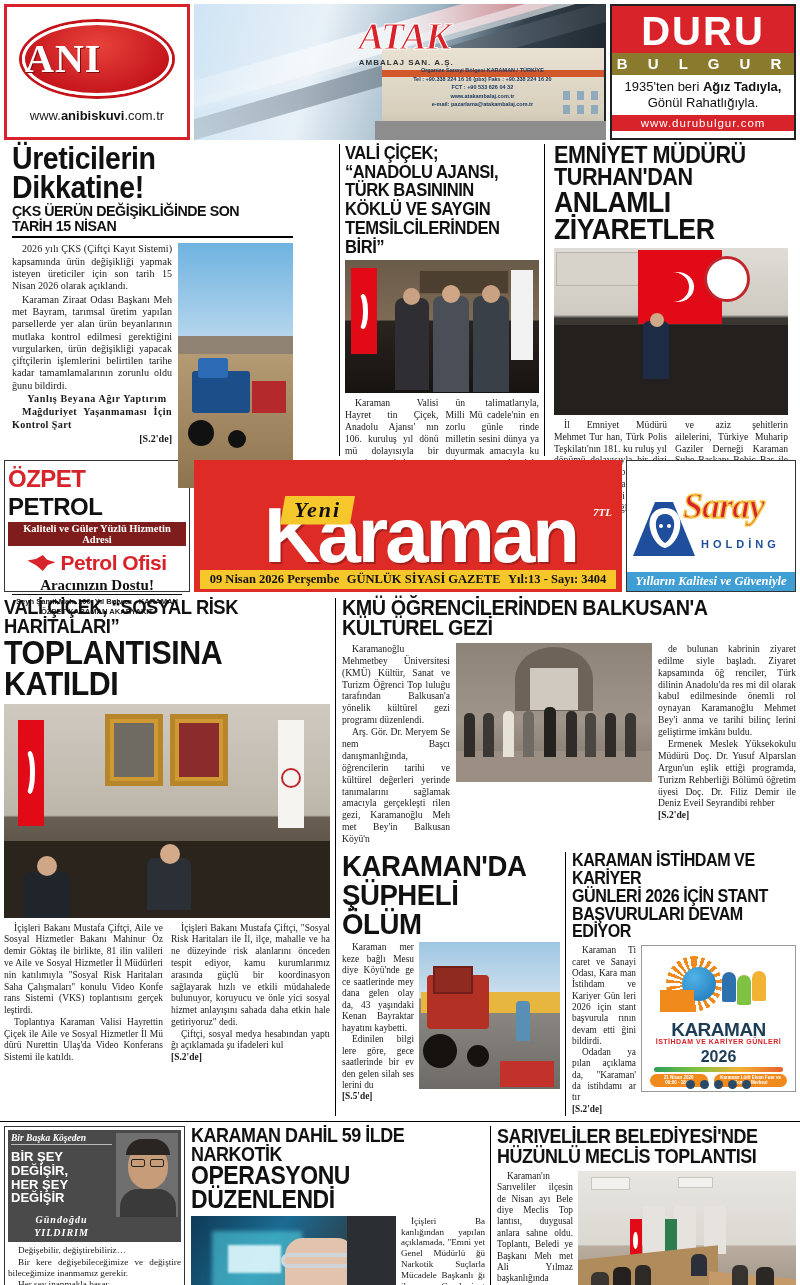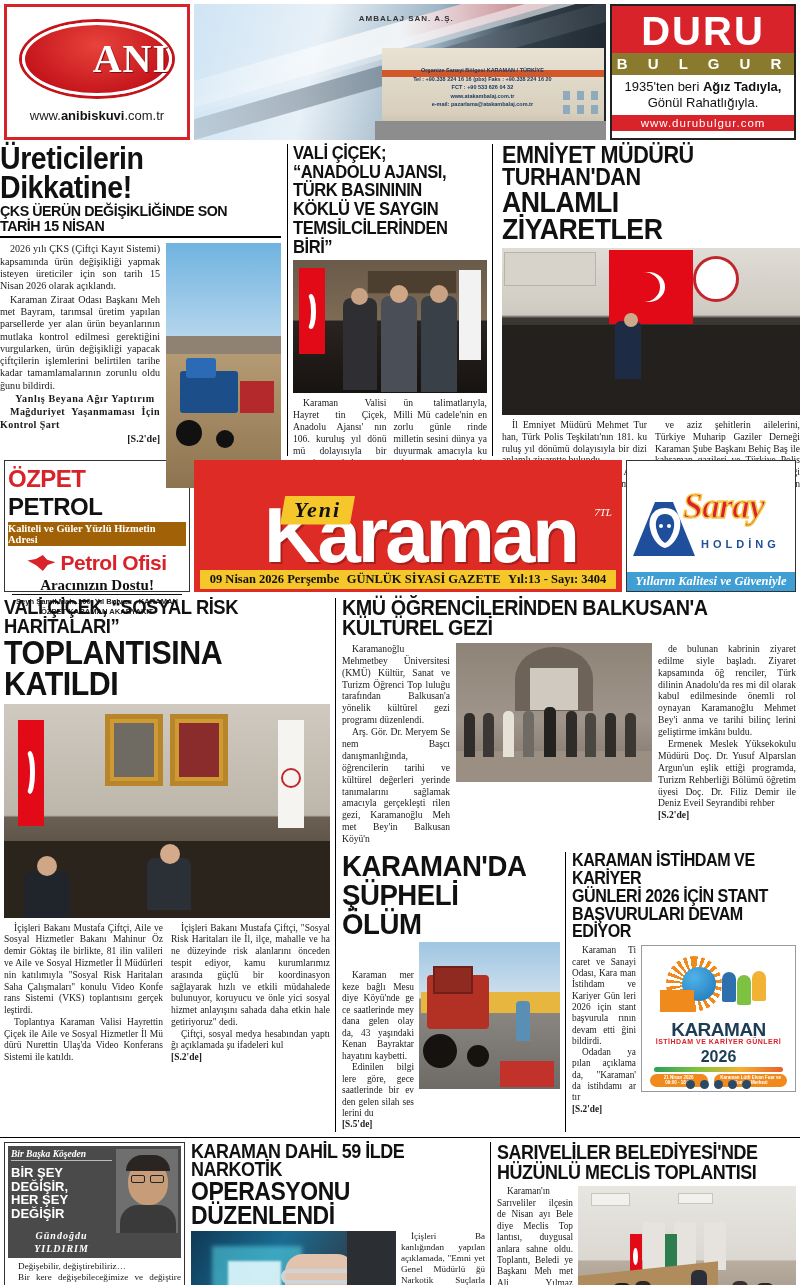--- a/index.html
+++ b/index.html
@@ -35,21 +35,21 @@
   
   .adstrip { display: flex; gap: 4px; padding: 4px; height: 144px; }
   .ad-ani {
     width: 186px; border: 3px solid #d8232a; background:#fff;
     display:flex; flex-direction:column; align-items:center; justify-content:center;
   }
   .ani-oval {
     width: 150px; height: 74px; border-radius: 50%;
     background: radial-gradient(ellipse at 50% 30%, #e8433c 0%, #c4141b 75%);
     border: 3px solid #fff; box-shadow: 0 0 0 3px #c4141b;
-    display:flex; align-items:center; justify-content:flex-end;
+    display:flex; align-items:center; justify-content:flex-start;
     margin-bottom: 12px;
   }
   .ani-oval span {
     font-family: "Liberation Serif", serif; font-weight: bold; font-size: 40px;
     color:#fff; letter-spacing:1px;
     text-shadow: 1px 1px 0 #7e0c10;
   }
   .ani-url { font-family:"Liberation Sans",sans-serif; font-size:13px; color:#222; }
   .ani-url b { color:#111; }
 
@@ -82,23 +82,23 @@
   .duru-olive { background:#8a7a2e; color:#fff; text-align:center;
     font-family:"Liberation Sans",sans-serif; font-weight:bold; font-size:15px;
     letter-spacing:8px; padding:2px 0 3px;}
   .duru-slogan { text-align:center; font-family:"Liberation Sans",sans-serif;
     font-size:13px; color:#111; line-height:1.25; padding:4px 0 3px; }
   .duru-slogan b { font-weight:bold; }
   .duru-url { background:#d8232a; color:#fff; text-align:center;
     font-family:"Liberation Sans",sans-serif; font-size:11.5px; letter-spacing:1px; padding:2px 0; }
 
   
-  .row1 { display:flex; padding: 0 0; gap: 6px; height: 312px; justify-content: space-between; }
+  .row1 { display:flex; padding: 0 12px; gap: 6px; height: 312px; justify-content: space-between; }
   .col-a { width: 281px; }
-  .col-b { width: 206px; border-left:1px solid #000; border-right:1px solid #000; padding: 0 5px; }
+  .col-b { width: 206px; border-left:1px solid #000; border-right:1px solid #000; padding: 0 5px; margin-left: 40px; }
   .col-c { flex:1; padding-left:3px; }
 
   .a-h1 { font-size: 31px; }
   .a-h2 { font-size: 15.5px; margin-top:1px; }
   .a-underline { border-bottom: 2px solid #000; margin: 3px 0 5px; }
   .a-flow { display:flex; gap:6px; }
   .a-text { width: 160px; font-size: 10.1px; line-height: 1.22; }
   .a-photo { width: 115px; height: 245px; }
 
   .b-h { font-size: 18px; line-height: 1.04; }
@@ -109,22 +109,22 @@
   .c-h2 { font-size: 29px; }
   .c-photo { width:100%; height: 167px; margin: 4px 0 4px; }
   .c-cols { column-count:2; column-gap:8px; font-size:9.6px; line-height:1.24; }
 
   
   .masthead { display:flex; padding: 4px; gap:4px; height:140px; align-items:stretch;}
   .mast-left { width: 186px; border:1px solid #333; padding:4px 3px; display:flex; flex-direction:column; align-items:center; justify-content:space-between; }
   .ozpet-line { font-family:"Liberation Sans",sans-serif; font-weight:bold; font-size:24px; letter-spacing:-0.5px;}
   .ozpet-line .o1 { color:#d8232a; }
   .ozpet-line .o2 { color:#111; }
-  .ozpet-blk { background:#a16207; color:#fff; font-family:"Liberation Serif",serif; font-weight:bold;
-    font-size:10.5px; text-align:left; width:100%; padding:1px 0; margin-top:1px;}
+  .ozpet-blk { background:#7f1d1d; color:#fff; font-family:"Liberation Serif",serif; font-weight:bold;
+    font-size:10.5px; text-align:center; width:100%; padding:1px 0; margin-top:1px;}
   .po-row { display:flex; align-items:center; gap:5px; margin: 5px 0 2px; }
   .po-wolf { width:28px; height:16px; background:#d8232a;
     clip-path: polygon(0 35%, 30% 25%, 55% 0, 70% 30%, 100% 45%, 72% 62%, 55% 100%, 32% 66%); }
   .po-txt { font-family:"Liberation Sans",sans-serif; font-weight:bold; font-size:21px; color:#d8232a; letter-spacing:-0.5px;}
   .ozpet-dost { font-family:"Liberation Serif",serif; font-weight:bold; font-size:15px; color:#111; }
   .ozpet-addr { font-family:"Liberation Sans",sans-serif; font-weight:bold; font-size:7.6px; color:#222;
     text-align:center; border-top:1px solid #111; padding-top:2px; width:96%; line-height:1.35;}
 
   .mast-mid { flex:1; background:#de2b26; position:relative; display:flex; flex-direction:column; justify-content:flex-end; padding-bottom:3px;}
   .mast-title { position:relative; text-align:center;padding-left:25px; }
@@ -134,21 +134,21 @@
     text-shadow: 2px 2px 0 rgba(0,0,0,.25);
   }
   .mast-yeni {
     position:absolute; left:50%; top:-2px; transform: translateX(-128px);
     background:#f6c72b; color:#111; font-family:"Liberation Serif",serif;
     font-style:italic; font-weight:bold; font-size:22px; padding:1px 14px 2px;
     clip-path: polygon(7% 0, 100% 0, 93% 100%, 0% 100%);
     letter-spacing:2px;
   }
   .mast-price { position:absolute; right:10px; top:8px; color:#fff;
-    font-family:"Liberation Serif",serif; font-style:italic; font-weight:normal; font-size:11px;}
+    font-family:"Liberation Serif",serif; font-style:italic; font-weight:bold; font-size:11px;}
   .mast-bar { background:#f6c72b; margin: 4px 6px 0; display:flex; justify-content:space-around;
     align-items:center; padding:2px 6px; font-family:"Liberation Serif",serif;
     font-weight:bold; font-size:12.5px; color:#111; }
   .mast-right { width:170px; border:1px solid #333; display:flex; flex-direction:column; background:#fff;}
   .saray-top { flex:1; position:relative; overflow:hidden; }
   .saray-mtn { position:absolute; left:6px; bottom:16px; width:62px; height:76px;
     background:#1f4f9c; clip-path: polygon(50% 0, 100% 100%, 0 100%); }
   .saray-snow { position:absolute; left:24px; bottom:70px; width:26px; height:24px;
     background:#fff; clip-path: polygon(50% 0, 100% 100%, 0 100%); }
   .saray-lion { position:absolute; left:18px; bottom:22px; width:40px; height:44px; }
@@ -265,20 +265,21 @@
       <div class="atak-bldg"></div>
       <div class="atak-roof"></div>
       <div class="atak-win" style="right:8px; bottom:26px; width:7px;height:9px;"></div>
       <div class="atak-win" style="right:22px; bottom:26px; width:7px;height:9px;"></div>
       <div class="atak-win" style="right:36px; bottom:26px; width:7px;height:9px;"></div>
       <div class="atak-win" style="right:8px; bottom:40px; width:7px;height:9px;"></div>
       <div class="atak-win" style="right:22px; bottom:40px; width:7px;height:9px;"></div>
       <div class="atak-win" style="right:36px; bottom:40px; width:7px;height:9px;"></div>
       <div class="atak-road"></div>
       <div class="atak-logo">
+        <div class="atak-word">ATAK</div>
         <div class="atak-sub">AMBALAJ SAN. A.Ş.</div>
       </div>
       <div class="atak-info">
         <div>Organize Sanayi Bölgesi KARAMAN / TÜRKİYE</div>
         <div>Tel : +90.338 224 16 16 (pbx)    Faks : +90.338 224 16 20</div>
         <div>FCT : +90 533 626 04 32</div>
         <div>www.atakambalaj.com.tr</div>
         <div>e-mail: pazarlama@atakambalaj.com.tr</div>
       </div>
     </div>
@@ -488,21 +489,21 @@
         </div>
       </div>
 
       <div class="row2b">
 
         <div class="sd-box">
           <div class="hl sd-h">KARAMAN'DA</div>
           <div class="hl sd-h">ŞÜPHELİ ÖLÜM</div>
           <div class="sd-body">
             <div class="sd-text body-txt">
-              <p><span><span style="display: block; text-indent: 10px; margin-top: 28px;">Karaman mer keze bağlı Mesu diye Köyü'nde ge ce saatlerinde mey dana gelen olay da, 43 yaşındaki Kenan Bayraktar hayatını kaybetti.</span><span style="display: block; text-indent: 10px;">Edinilen bilgi lere göre, gece saatlerinde bir ev den gelen silah ses lerini du</span></span><span class="ref">[S.5'de]</span></p>
+              <p><span><span style="display: block; text-indent: 10px;">Karaman mer keze bağlı Mesu diye Köyü'nde ge ce saatlerinde mey dana gelen olay da, 43 yaşındaki Kenan Bayraktar hayatını kaybetti.</span><span style="display: block; text-indent: 10px;">Edinilen bilgi lere göre, gece saatlerinde bir ev den gelen silah ses lerini du</span></span><span class="ref">[S.5'de]</span></p>
             </div>
             <div class="sd-photo photo">
               <div class="sc" style="inset:0;background:linear-gradient(180deg,#9fc6e2 0%,#cfe0ee 38%,#8e8a85 39%,#6e6a66 100%);"></div>
               <div class="sc" style="left:2px;top:34%;width:100%;height:14%;background:#e6b63e;"></div>
               <div class="sc" style="left:8px;top:22%;width:62px;height:54px;background:#b33024;border-radius:4px;"></div>
               <div class="sc" style="left:14px;top:16%;width:40px;height:28px;background:#8e2a20;border:2px solid #711f18;"></div>
               <div class="sc" style="left:4px;top:62%;width:34px;height:34px;border-radius:50%;background:#15120f;"></div>
               <div class="sc" style="left:48px;top:70%;width:22px;height:22px;border-radius:50%;background:#15120f;"></div>
               <div class="sc" style="right:30px;top:40%;width:14px;height:40px;background:#5a8fb5;border-radius:4px 4px 0 0;"></div>
               <div class="sc" style="right:6px;bottom:2px;width:54px;height:26px;background:#c2312a;"></div>

